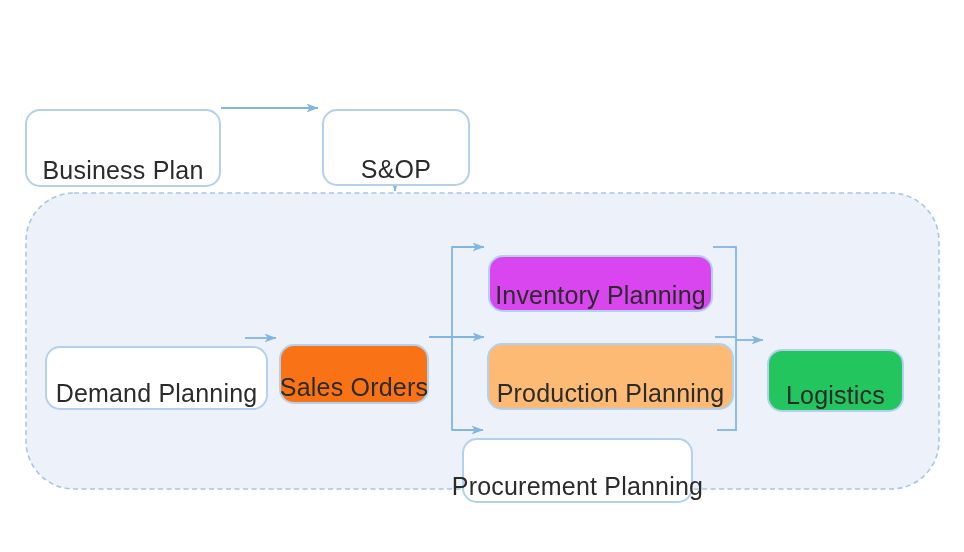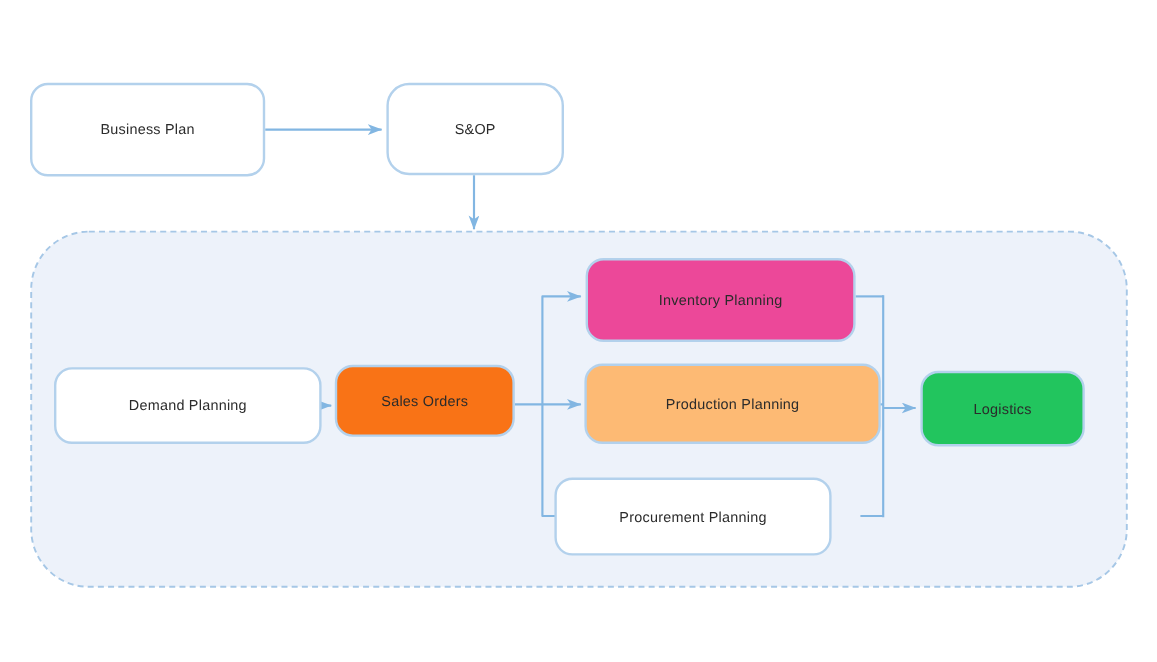--- a/index.html
+++ b/index.html
@@ -23,26 +23,27 @@
     height: 552px;
     display: block;
   }
   .node {
     position: absolute;
     box-sizing: border-box;
     background: #ffffff;
     border: 2px solid #b3d1ec;
     border-radius: 15px;
     display: flex;
-    align-items: center;
+    align-items: flex-end;
     justify-content: center;
     color: #2b2b2b;
-    font-size: 12px;
+    font-size: 25px;
     letter-spacing: 0.2px;
     white-space: nowrap;
+    margin-top: 40px;
   }
 </style>
 </head>
 <body>
 
 <div class="canvas">
   <svg id="connectors" xmlns="http://www.w3.org/2000/svg" viewBox="0 0 964 552">
       <defs>
         <marker id="arrowhead" markerWidth="13" markerHeight="10" refX="11.5" refY="4.5" orient="auto" markerUnits="userSpaceOnUse">
           <path d="M0,0 L12,4.5 L0,9 L3.2,4.5 Z" fill="#82b6e2"></path>
@@ -58,30 +59,30 @@
       <polyline points="713,247 736,247" fill="none" stroke="#82b6e2" stroke-width="1.8" stroke-linejoin="round"></polyline>
       <polyline points="736,246 736,431" fill="none" stroke="#82b6e2" stroke-width="1.8" stroke-linejoin="round"></polyline>
       <polyline points="717,430 736,430" fill="none" stroke="#82b6e2" stroke-width="1.8" stroke-linejoin="round"></polyline>
       <polyline points="715,337 736,337" fill="none" stroke="#82b6e2" stroke-width="1.8" stroke-linejoin="round"></polyline>
       <polyline points="736,340 763,340" fill="none" stroke="#82b6e2" stroke-width="1.8" stroke-linejoin="round" marker-end="url(#arrowhead)"></polyline>
     </svg>
 
   <div class="node" style="left: 25px; top: 69px; width: 196px; height: 78px; background: rgb(255, 255, 255); border-color: rgb(179, 209, 236); color: rgb(43, 43, 43);">
     <span>Business Plan</span>
   </div>
-  <div class="node" style="left: 322px; top: 69px; width: 148px; height: 77px; background: rgb(255, 255, 255); border-color: rgb(179, 209, 236); color: rgb(43, 43, 43); border-radius: 19px;">
+  <div class="node" style="left: 322px; top: 69px; width: 148px; height: 77px; background: rgb(255, 255, 255); border-color: rgb(179, 209, 236); color: rgb(43, 43, 43);">
     <span>S&amp;OP</span>
   </div>
   <div class="node" style="left: 45px; top: 306px; width: 223px; height: 64px; background: rgb(255, 255, 255); border-color: rgb(179, 209, 236); color: rgb(43, 43, 43);">
     <span>Demand Planning</span>
   </div>
   <div class="node" style="left: 279px; top: 304px; width: 150px; height: 60px; background: #f97316; border-color: rgb(179, 209, 236); color: rgb(43, 43, 43);">
     <span>Sales Orders</span>
   </div>
-  <div class="node" style="left: 488px; top: 215px; width: 225px; height: 70px; background: #ec4899; border-color: rgb(179, 209, 236); color: rgb(43, 43, 43);">
+  <div class="node" style="left: 488px; top: 215px; width: 225px; height: 57px; background: #d946ef; border-color: rgb(179, 209, 236); color: rgb(43, 43, 43);">
     <span>Inventory Planning</span>
   </div>
   <div class="node" style="left: 487px; top: 303px; width: 247px; height: 67px; background: #fdba74; border-color: rgb(179, 209, 236); color: rgb(43, 43, 43);">
     <span>Production Planning</span>
   </div>
   <div class="node" style="left: 462px; top: 398px; width: 231px; height: 65px; background: rgb(255, 255, 255); border-color: rgb(179, 209, 236); color: rgb(43, 43, 43);">
     <span>Procurement Planning</span>
   </div>
   <div class="node" style="left: 767px; top: 309px; width: 137px; height: 63px; background: #22c55e; border-color: rgb(179, 209, 236); color: rgb(43, 43, 43);">
     <span>Logistics</span>

